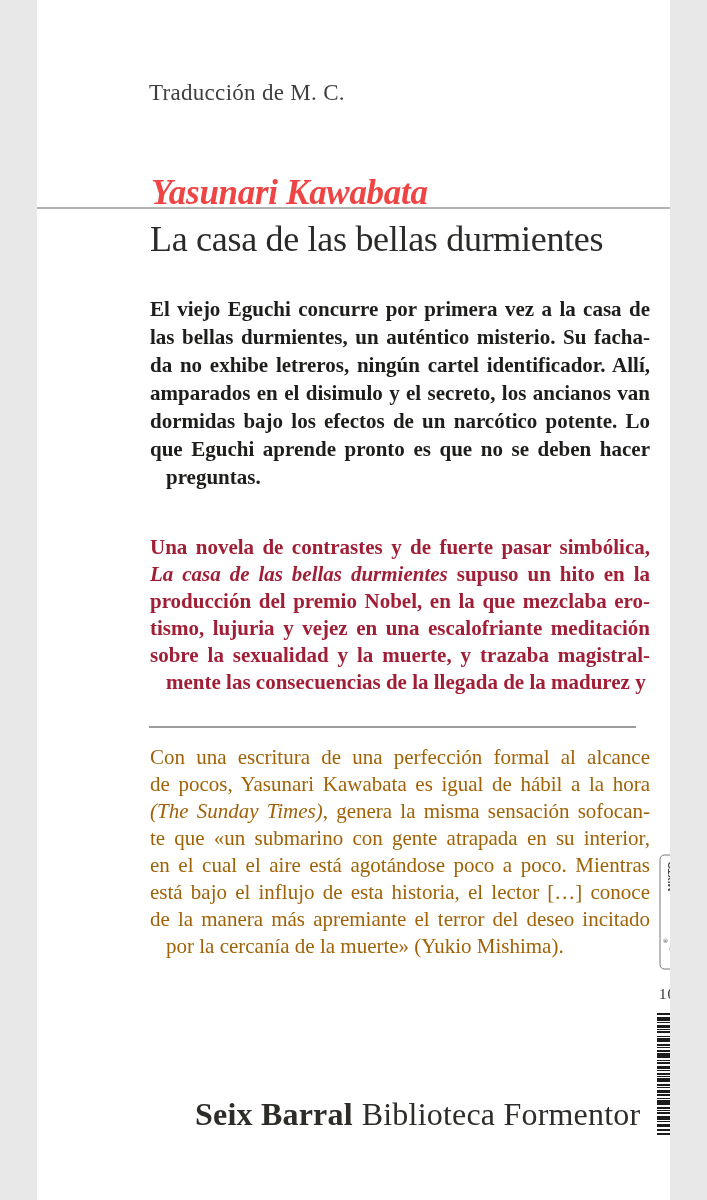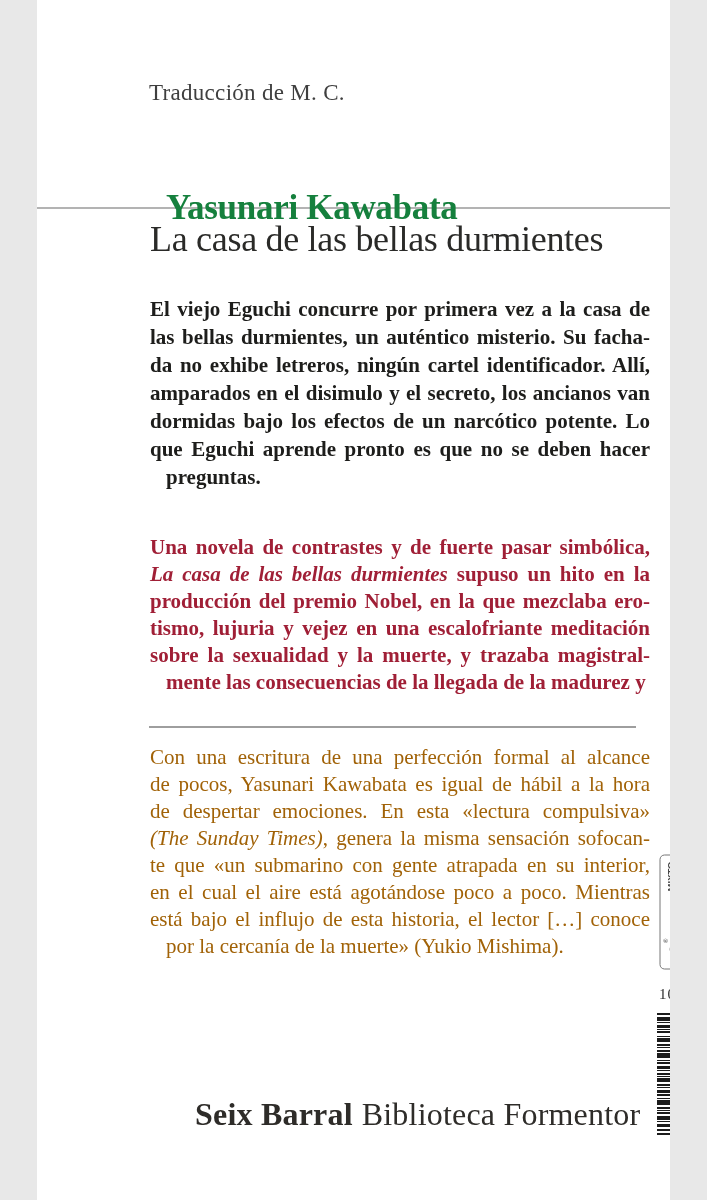--- a/index.html
+++ b/index.html
@@ -14,23 +14,23 @@
   }
   .translator{
     position:absolute;left:112px;top:80px;
     font-size:23px;color:#3f3f3f;letter-spacing:.3px;
   }
   .top-rule{
     position:absolute;left:0;top:207px;width:707px;height:2px;
     background:#b3b3b3;
   }
   .author{
-    position:absolute;left:113px;top:176px;margin:16px;
+    position:absolute;left:113px;top:176px;margin:1px;
     font-size:35px;line-height:32px;font-weight:bold;
-    color:#15803d;z-index:2;letter-spacing:-.3px;
+    color:#ef4444;z-index:2;letter-spacing:-.3px;font-style:italic;
   }
   .title{
     position:absolute;left:113px;top:219px;margin:0;
     font-size:36px;line-height:40px;font-weight:normal;
     color:#2a2a28;letter-spacing:-.3px;
   }
   .para{position:absolute;left:113px;width:500px;}
   .para .jl{text-align:justify;text-align-last:justify;}
   .para .jl:last-child{text-align-last:left;margin-left:16px;}
   .para em{font-style:italic;}
@@ -119,25 +119,25 @@
       <div class="jl"><span>tismo, lujuria y vejez en una escalofriante meditación</span></div>
       <div class="jl"><span>sobre la sexualidad y la muerte, y trazaba magistral-</span></div>
       <div class="jl"><span>mente las consecuencias de la llegada de la madurez y</span></div>
     </div>
 
   <div class="divider"></div>
 
   <div class="para quote">
       <div class="jl"><span>Con una escritura de una perfección formal al alcance</span></div>
       <div class="jl"><span>de pocos, Yasunari Kawabata es igual de hábil a la hora</span></div>
-      <div class="jl"><span>de despertar emociones. En esta «lectura compulsiva»</span></div>
       <div class="jl"><em>(The Sunday Times)</em><span>, genera la misma sensación sofocan-</span></div>
       <div class="jl"><span>te que «un submarino con gente atrapada en su interior,</span></div>
       <div class="jl"><span>en el cual el aire está agotándose poco a poco. Mientras</span></div>
       <div class="jl"><span>está bajo el influjo de esta historia, el lector […] conoce</span></div>
+      <div class="jl"><span>de la manera más apremiante el terror del deseo incitado</span></div>
       <div class="jl"><span>por la cercanía de la muerte» (Yukio Mishima).</span></div>
     </div>
 
   <div class="fsc-wrap">
     <div class="fsc-label">
       <div class="fsc-left">
         <span class="fsc-reg">®</span>
         <span class="icon">
           <svg viewBox="0 0 24 22" width="25" height="22" aria-hidden="true">
             <path d="M2 17 L6.6 11.8 L8.6 13.8 C6.4 8.2 9.8 3.2 13.6 3.2 C17.3 3.2 19.8 5.9 19.8 9.3 C19.8 11.9 18.2 13.9 15.7 14.5 L15.7 18 L12.6 18 L12.6 14.8 C11.2 14.6 10.1 13.9 9.4 12.9 L5.3 17.6 Z" fill="#4a4a4a"></path>

